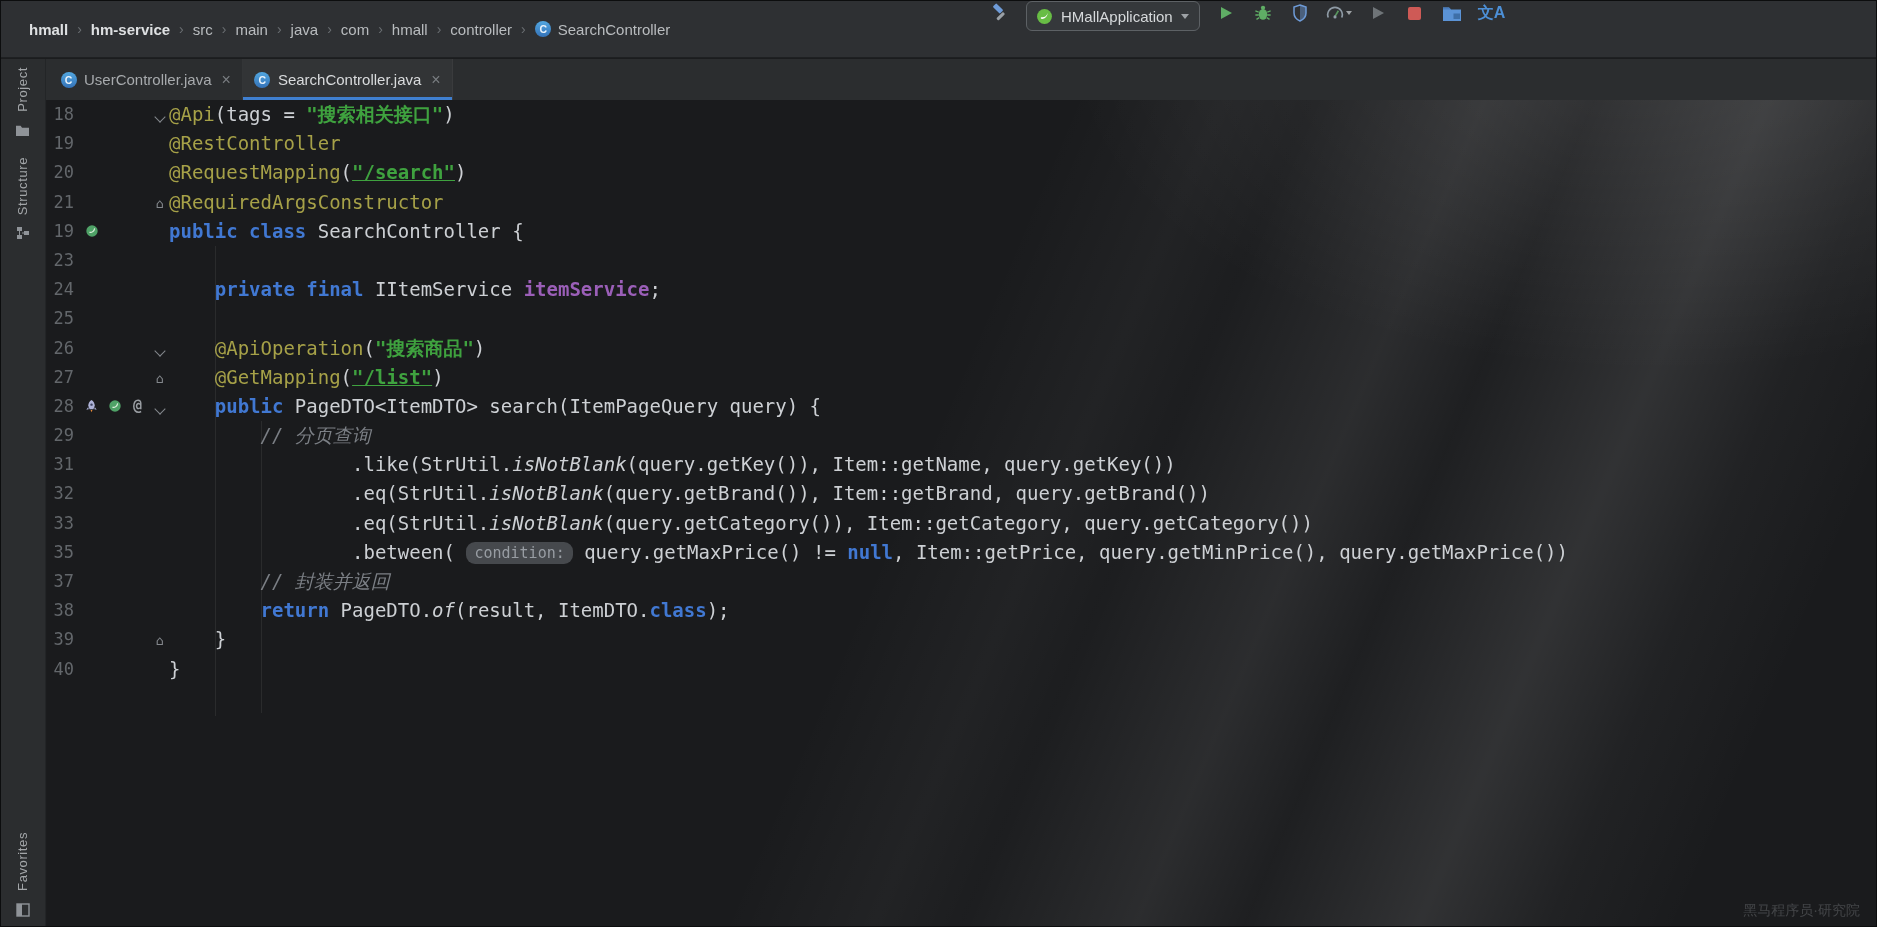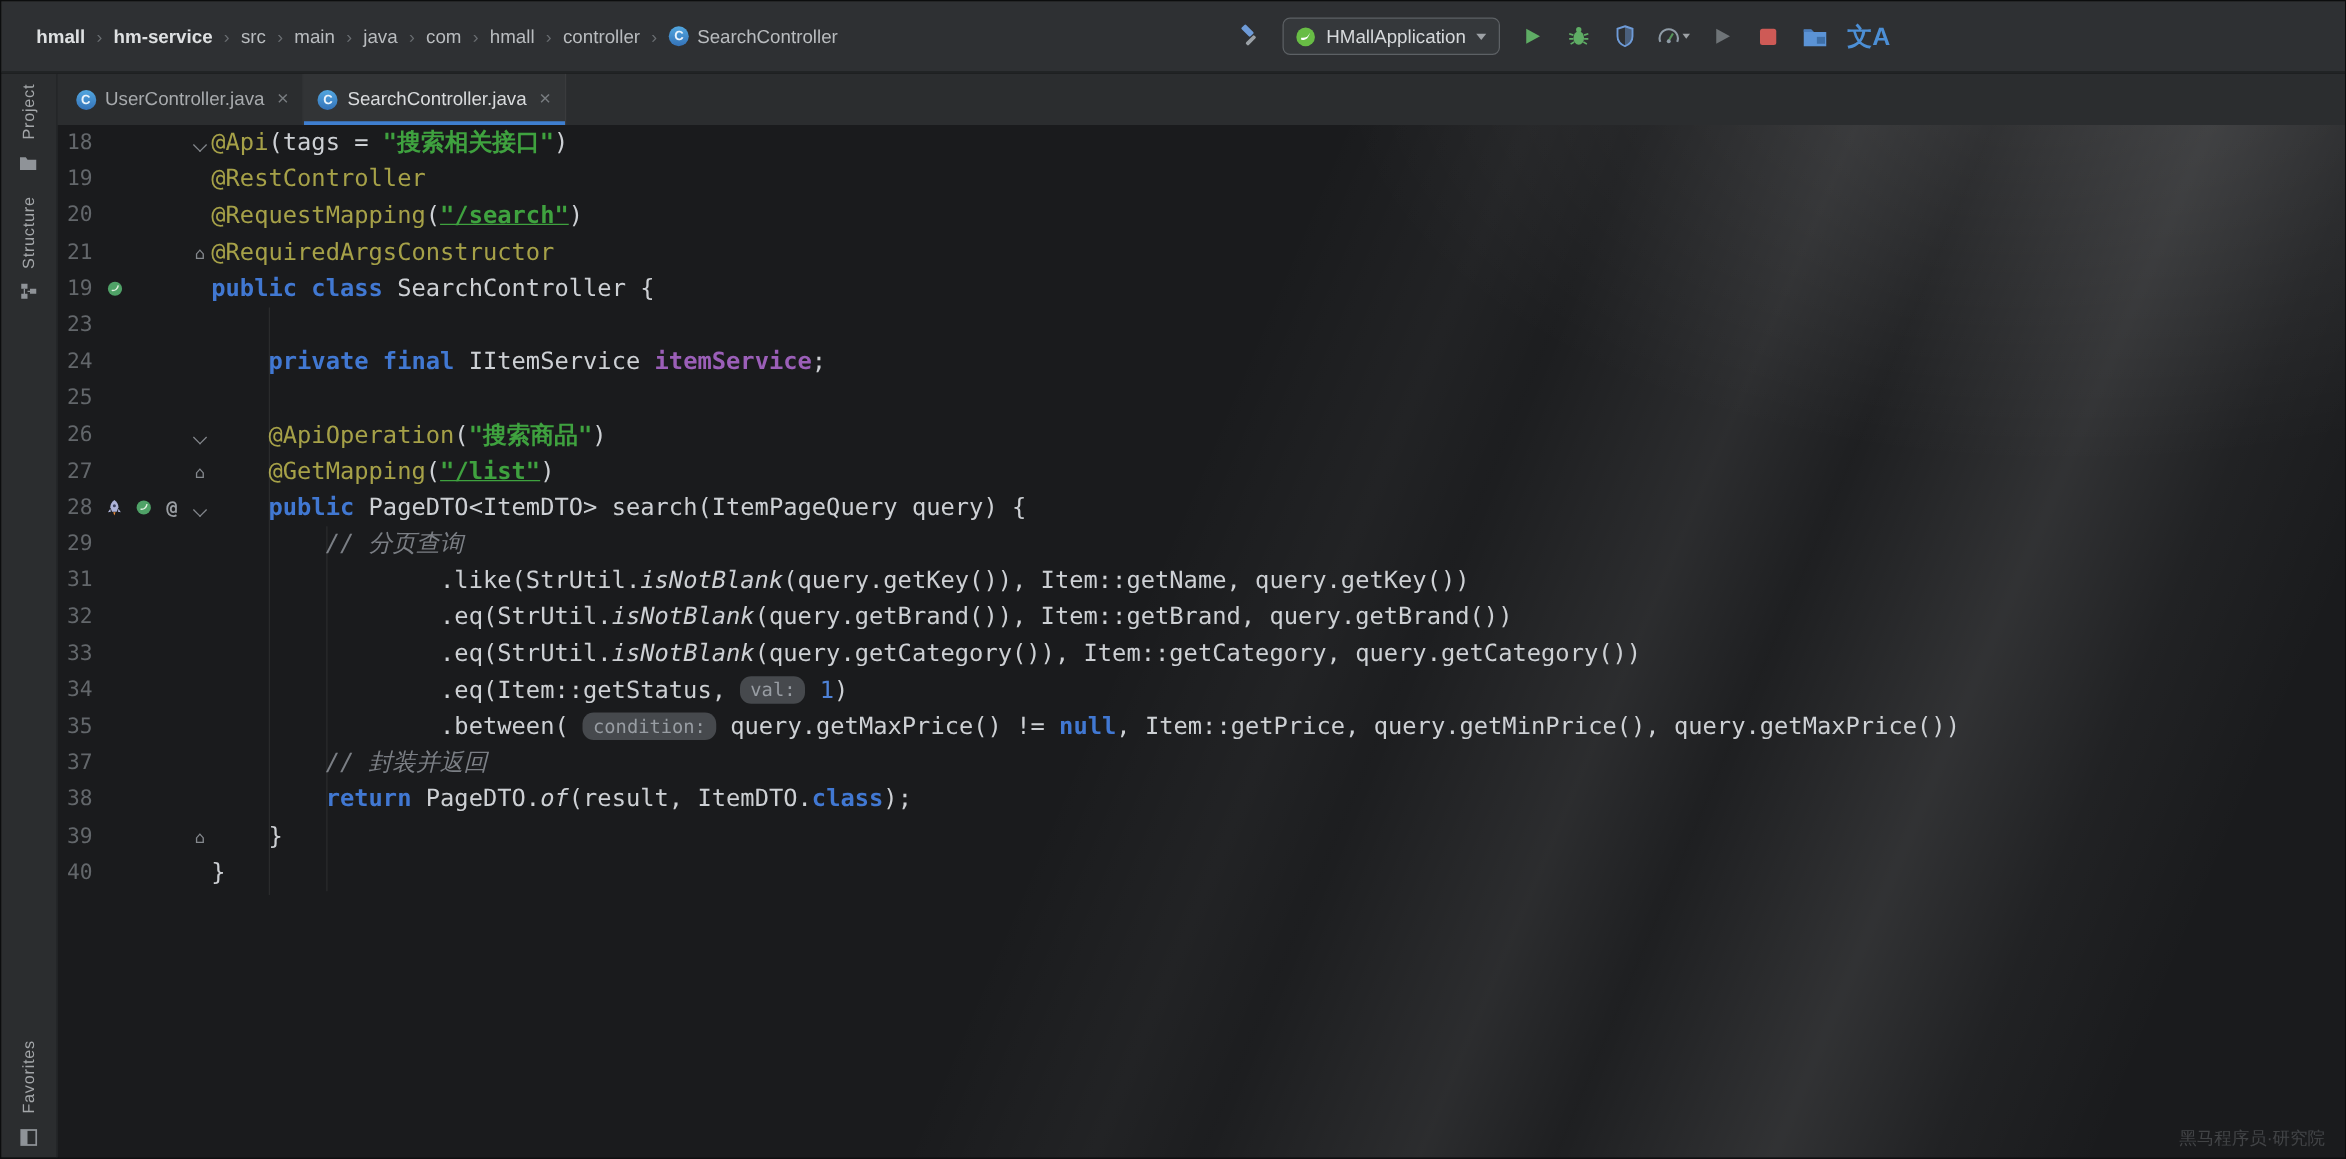--- a/index.html
+++ b/index.html
@@ -6,27 +6,27 @@
 html,body{background:#101113;}
 body{width:1877px;height:927px;overflow:hidden;font-family:"Liberation Sans","DejaVu Sans",sans-serif;}
 #app{position:relative;width:1877px;height:927px;background:#1B1C1E;overflow:hidden;border:1px solid #0c0d0e;}
 
 
 .toolbar{position:absolute;top:0;left:0;right:0;height:57px;background:#2E3033;border-bottom:1px solid #1E2022;}
 .breadcrumbs{position:absolute;left:28px;top:0;height:56px;display:flex;align-items:center;font-size:15px;color:#B9BCBF;}
 .bc-item{display:inline-flex;align-items:center;gap:6px;cursor:default;}
 .bc-item.bold{color:#DEE0E2;font-weight:bold;}
 .bc-sep{color:#6A6E72;margin:0 9px;font-size:14px;}
-.actions{position:absolute;left:988px;top:0;height:56px;display:flex;align-items:center;gap:15px;}
+.actions{position:absolute;left:988px;top:0;height:56px;display:flex;gap:15px;}
 .tbtn{display:inline-flex;align-items:center;justify-content:center;min-width:22px;height:24px;}
 .combo{display:flex;align-items:center;gap:8px;height:30px;padding:0 10px 0 9px;border:1px solid #5D6165;border-radius:6px;background:#35383B;color:#D6D9DB;font-size:15px;}
 .caret{width:0;height:0;border-left:4.5px solid transparent;border-right:4.5px solid transparent;border-top:5px solid #9DA1A5;display:inline-block;}
 .caret.small{border-left-width:3.5px;border-right-width:3.5px;border-top-width:4px;margin-left:2px;}
 .stop-sq{width:13px;height:13px;background:#CE5A56;border-radius:2px;display:inline-block;}
-.trans{color:#4C8FD6;font-size:20px;font-weight:bold;}
+.trans{color:#4C8FD6;font-size:16px;font-weight:bold;}
 
 
 .tabbar{position:absolute;top:58px;left:45px;right:0;height:41px;background:#2B2D2F;display:flex;align-items:stretch;padding-left:3px;}
 .tab{display:flex;align-items:center;gap:7px;padding:0 11px;font-size:15px;color:#A7AAAD;border-right:1px solid rgba(255,255,255,0.04);cursor:default;}
 .tab.selected{color:#D9DBDD;background:rgba(255,255,255,0.035);box-shadow:inset 0 -3px 0 #3F7FD0;}
 .tab-close{color:#797D81;font-size:16px;margin-left:3px;line-height:1;}
 
 
 .cico{display:inline-flex;align-items:center;justify-content:center;width:16px;height:16px;border-radius:50%;
 background:linear-gradient(180deg,#52A7E0,#3472B8);color:#EAF3FB;font-size:10.5px;font-weight:bold;font-family:"Liberation Sans",sans-serif;flex:none;}
@@ -349,26 +349,20 @@
           <span class="fzone"></span>
           <span class="ctext">                <span>.eq(StrUtil.</span><span class="tok-i">isNotBlank</span><span>(query.getBrand()), Item::getBrand, query.getBrand())</span></span>
         </div>
         <div class="code-row">
           <span class="ln">33</span>
           <span class="gzone"></span>
           <span class="fzone"></span>
           <span class="ctext">                <span>.eq(StrUtil.</span><span class="tok-i">isNotBlank</span><span>(query.getCategory()), Item::getCategory, query.getCategory())</span></span>
         </div>
         <div class="code-row">
-          <span class="ln">34</span>
-          <span class="gzone"></span>
-          <span class="fzone"></span>
-          <span class="ctext">                <span>.eq(Item::getStatus, </span><span class="hint-chip">val:</span><span> </span><span class="tok-num">1</span><span>)</span></span>
-        </div>
-        <div class="code-row">
           <span class="ln">35</span>
           <span class="gzone"></span>
           <span class="fzone"></span>
           <span class="ctext">                <span>.between( </span><span class="hint-chip">condition:</span><span> query.getMaxPrice() != </span><span class="tok-kw">null</span><span>, Item::getPrice, query.getMinPrice(), query.getMaxPrice())</span></span>
         </div>
         <div class="code-row">
           <span class="ln">37</span>
           <span class="gzone"></span>
           <span class="fzone"></span>
           <span class="ctext">        <span class="tok-cmt">// 封装并返回</span></span>

